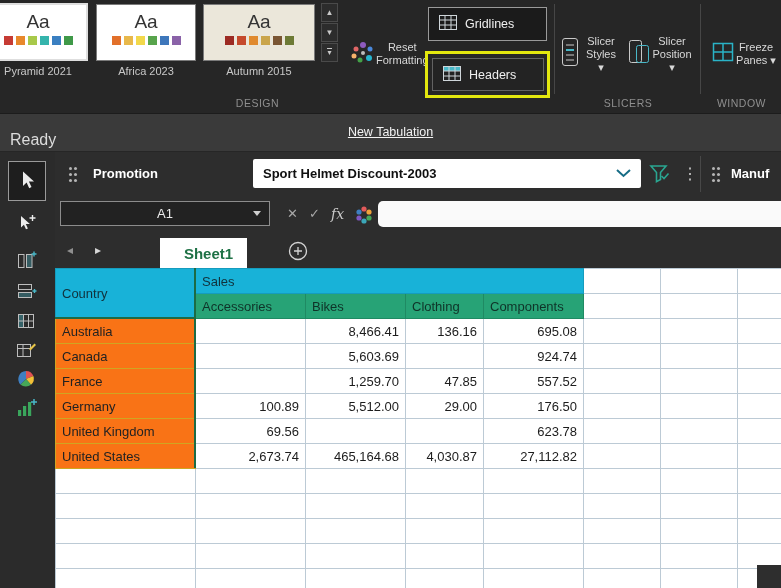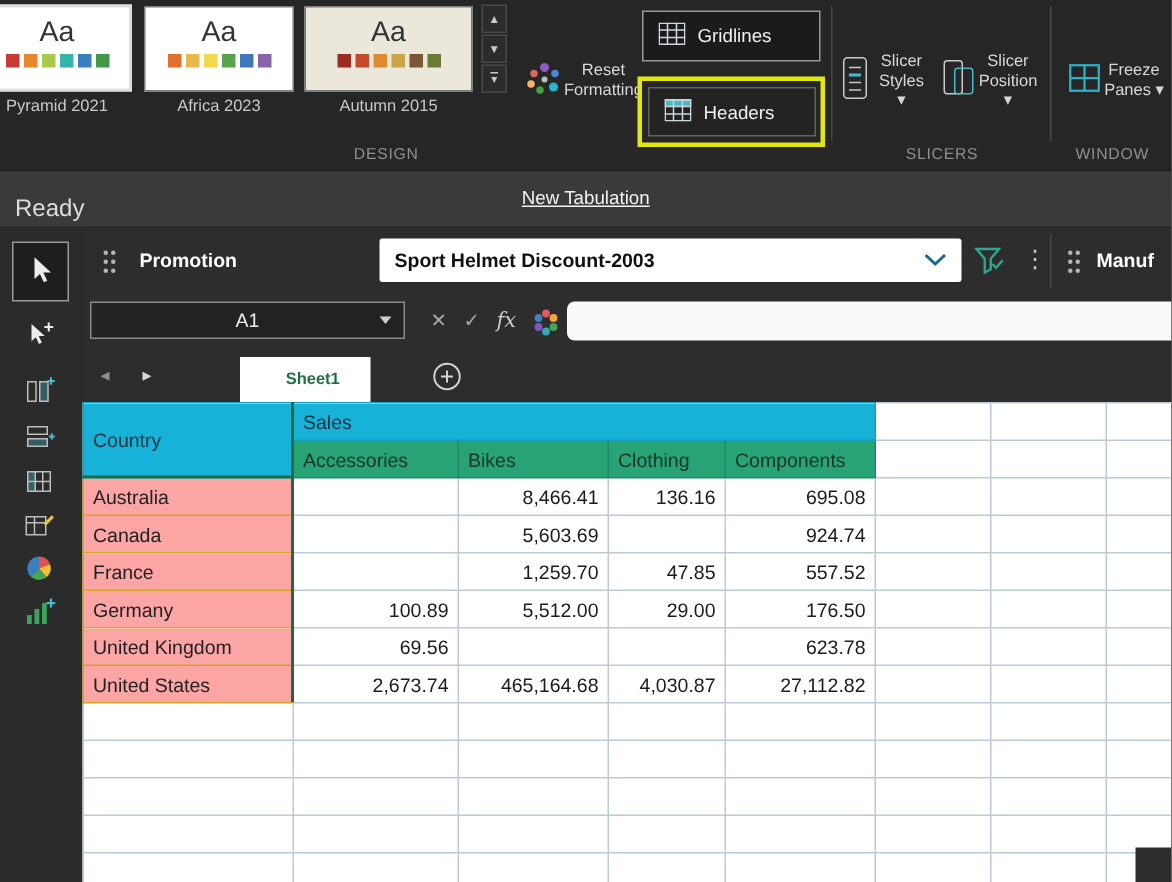--- a/index.html
+++ b/index.html
@@ -49,31 +49,31 @@
   .bold-wh{position:absolute;font-size:13px;font-weight:bold;color:#ffffff;line-height:44px;}
   .namebox{position:absolute;left:5px;top:5px;width:210px;height:25px;background:#222;border:1px solid #8c8c8c;
            box-sizing:border-box;color:#ececec;font-size:13px;text-align:center;line-height:23px;}
   .nb-arrow{position:absolute;right:8px;top:9px;width:0;height:0;border-left:4px solid transparent;
             border-right:4px solid transparent;border-top:5px solid #cfcfcf;}
   .fico{position:absolute;top:0;line-height:36px;font-size:13px;color:#a8a8a8;background:none;border:none;font-family:inherit;padding:0;}
   .fx{font-family:"DejaVu Serif",serif;font-style:italic;font-size:14px;color:#c9c9c9;}
   .fml-input{position:absolute;left:323px;top:5px;width:408px;height:26px;background:#fafafa;border:none;
              border-radius:5px;box-sizing:border-box;padding:0 8px;font-size:13px;outline:none;}
   .sheet-tab{position:absolute;left:105px;top:6px;width:87px;height:30px;background:#ffffff;color:#1e7145;
-             font-weight:bold;font-size:11px;display:flex;align-items:center;justify-content:center;border:none;font-family:inherit;padding-left:16px;}
+             font-weight:bold;font-size:15px;display:flex;align-items:center;justify-content:center;border:none;font-family:inherit;padding-left:16px;}
   .nav-ar{position:absolute;top:0;background:none;border:none;line-height:36px;font-size:12px;padding:0;font-family:inherit;}
 
   
   .grid-area{position:absolute;left:55px;top:268px;right:0;bottom:0;background:#ffffff;}
   .grid-table{border-collapse:collapse;table-layout:fixed;width:726px;}
   .grid-table tr{height:25px;}
   .grid-table td{border:1px solid #bccad5;font-size:13px;color:#1c1c1c;padding:0 6px;overflow:hidden;white-space:nowrap;box-sizing:border-box;}
   td.ch{background:#18b2d8;color:#11323c;border-color:#159cbe;}
   td.gh{background:#27a376;color:#0f3328;border-color:#1f8a63;}
-  td.yh{background:#fca5a5;color:#222;border-color:#cfa622;}
+  td.yh{background:#f97316;color:#222;border-color:#cfa622;}
   td.num{text-align:right;}
   .sel-v{position:absolute;left:194px;top:268px;width:2px;height:200px;background:#1c6b45;}
   .sel-h{position:absolute;left:55px;top:317px;width:141px;height:2px;background:#1c6b45;}
   .scroll-corner{position:absolute;right:0;bottom:0;width:24px;height:23px;background:#2e2e2e;}
 </style>
 </head>
 <body>
 
 <div id="app">
 

